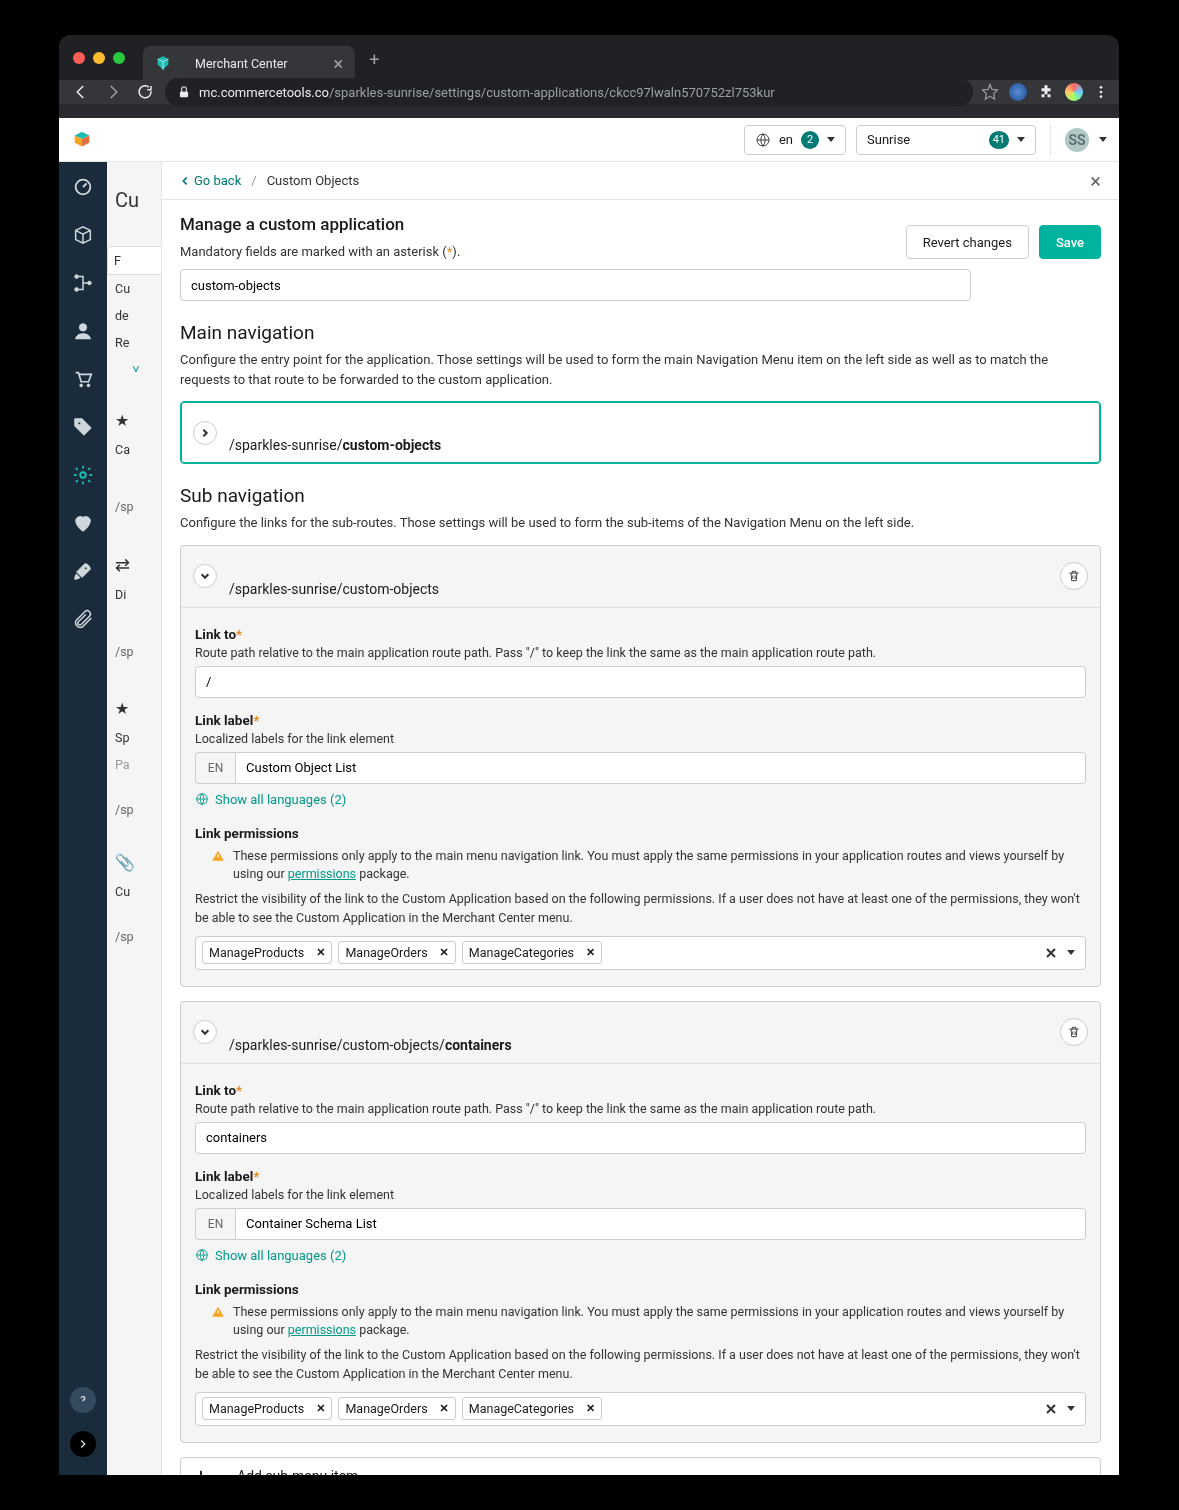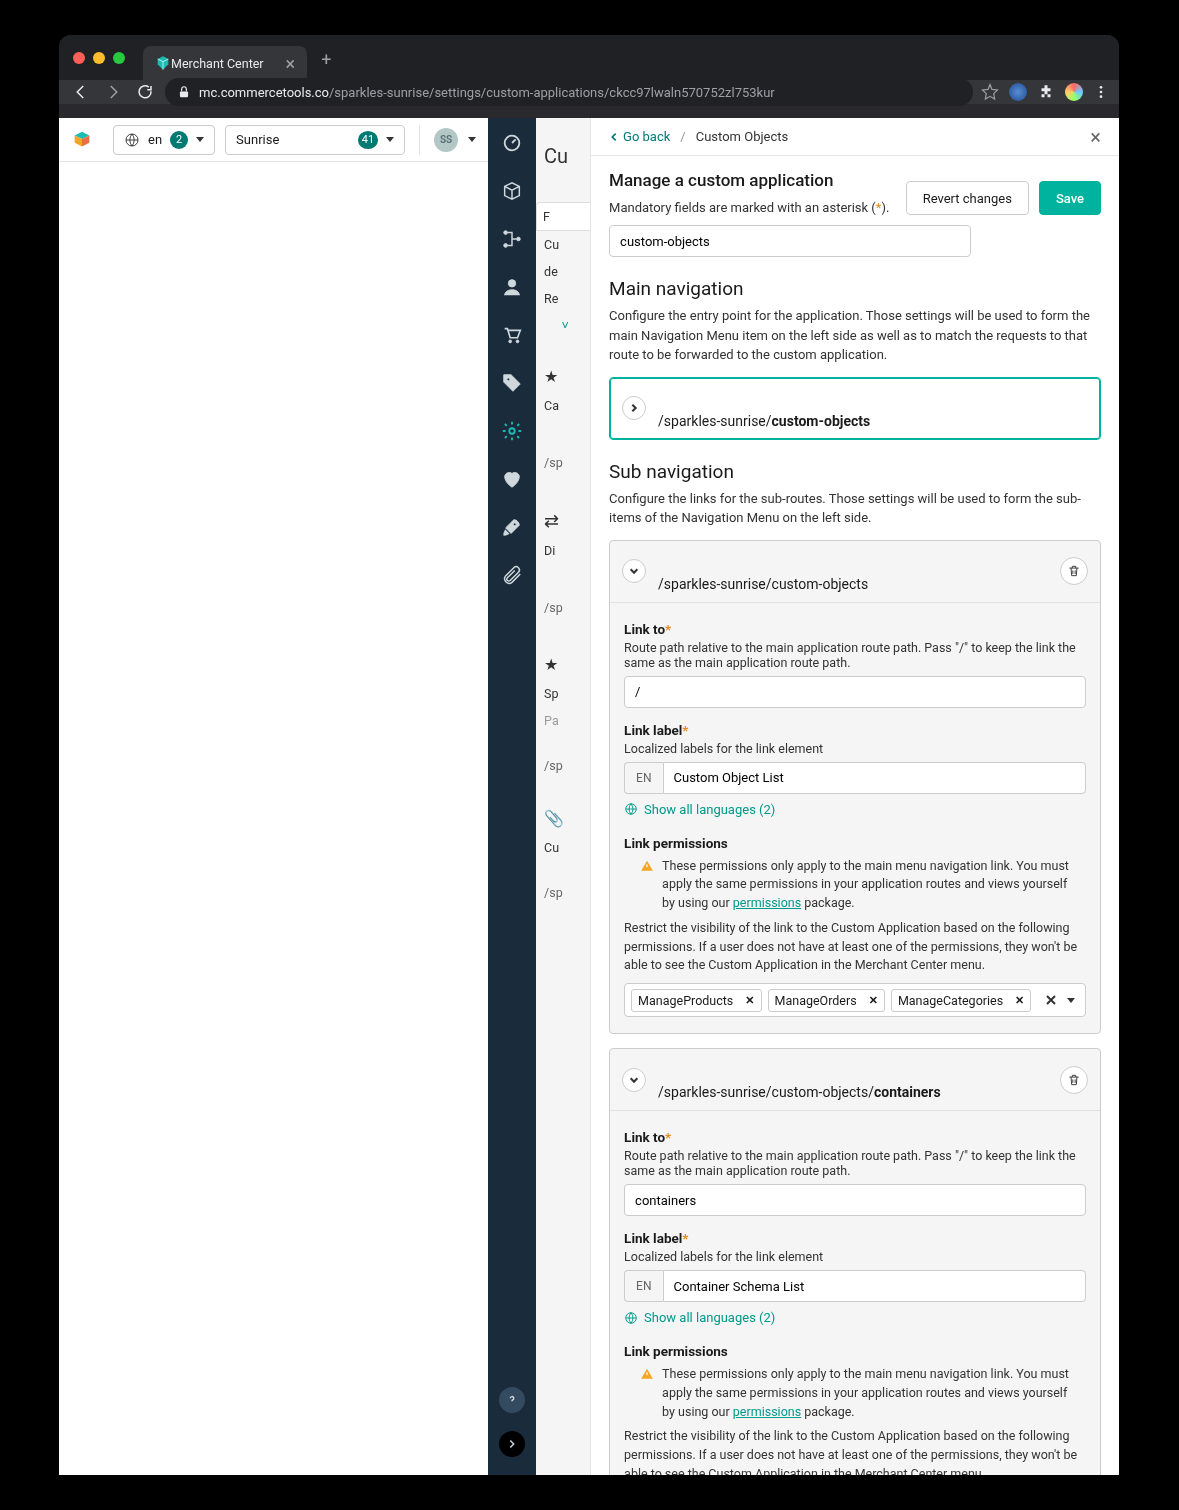--- a/index.html
+++ b/index.html
@@ -32,21 +32,21 @@
   padding-left: 14px;
 }
 .traffic-lights { display:flex; gap:8px; margin-right: 18px;}
 .tl { width:12px; height:12px; border-radius:50%;}
 .tl.red{background:#ff5f56;} .tl.yellow{background:#ffbd2e;} .tl.green{background:#27c93f;}
 .tab {
   display:flex; align-items:center;
   background:#35363a; color:#e8eaed;
   height:34px; padding:3px 12px;
   border-radius:8px 8px 0 0; font-size:12.5px;
-  gap:0; margin-top:11px;
+  gap:24px; margin-top:11px;
 }
 .tab svg { width:16px; height:16px;}
 .tab .close{ margin-left:22px; font-size:18px; color:#9aa0a6; cursor:default;}
 .new-tab{ color:#9aa0a6; margin-left:14px; font-size:18px; margin-top:3px;}
 
 .url-bar {
   height:24px; background:#35363a;
   display:flex; align-items:center; padding: 0 10px; gap:8px;
 }
 .url-btn{ width:24px; height:24px; display:flex; align-items:center; justify-content:center;}
@@ -57,36 +57,36 @@
   display:flex; align-items:center; padding:0 12px; color:#9aa0a6; font-size:13px;
 }
 .addr .lock{ width:14px;height:14px; margin-right:8px;}
 .addr .host{ color:#e8eaed;}
 .ext-icons{display:flex;gap:10px;align-items:center;}
 .ext{width:18px;height:18px;border-radius:50%;}
 
 
 .app {
   position:absolute; top:83px; left:0; right:0; bottom:0;
-  display:flex; flex-direction:row; background:#fff;
+  display:flex; flex-direction:column; background:#fff;
 }
 .topbar {
   height:44px; border-bottom:1px solid #e5e5e5;
   display:flex; align-items:center; padding:0 12px; gap:10px;
 }
 .brand-logo svg{width:22px;height:22px;display:block;}
 .top-spacer{flex:1;}
 .pill {
   border:1px solid #ccc; height:30px; border-radius:4px;
   display:flex; align-items:center; padding:0 10px; gap:8px; font-size:13px;
 }
 .pill .badge{ background:#007a73; color:#fff; border-radius:50%; min-width:18px;height:18px; font-size:11px; display:flex;align-items:center;justify-content:center; padding:0 4px;}
 .caret{ width:0;height:0;border-left:4px solid transparent;border-right:4px solid transparent;border-top:5px solid #333;}
 .vbar{width:1px;height:30px;background:#e5e5e5;margin:0 4px;}
-.avatar{width:24px;height:24px;border-radius:50%;background:#b3c7c7;color:#556e6e;font-size:10px;font-weight:600;display:flex;align-items:center;justify-content:center;}
+.avatar{width:24px;height:24px;border-radius:50%;background:#b3c7c7;color:#556e6e;font-size:14px;font-weight:600;display:flex;align-items:center;justify-content:center;}
 
 
 .body-row{ flex:1; display:flex; overflow:hidden;}
 .left-rail{
   width:48px; background:#1a2b3c;
   display:flex; flex-direction:column; align-items:center;
   padding-top:14px; gap:26px;
 }
 .rail-ic{ width:22px;height:22px; fill:#cfd8dc; stroke:#cfd8dc; color:#cfd8dc;}
 .rail-ic.active{ fill:#1bbcb4; stroke:#1bbcb4; color:#1bbcb4;}

